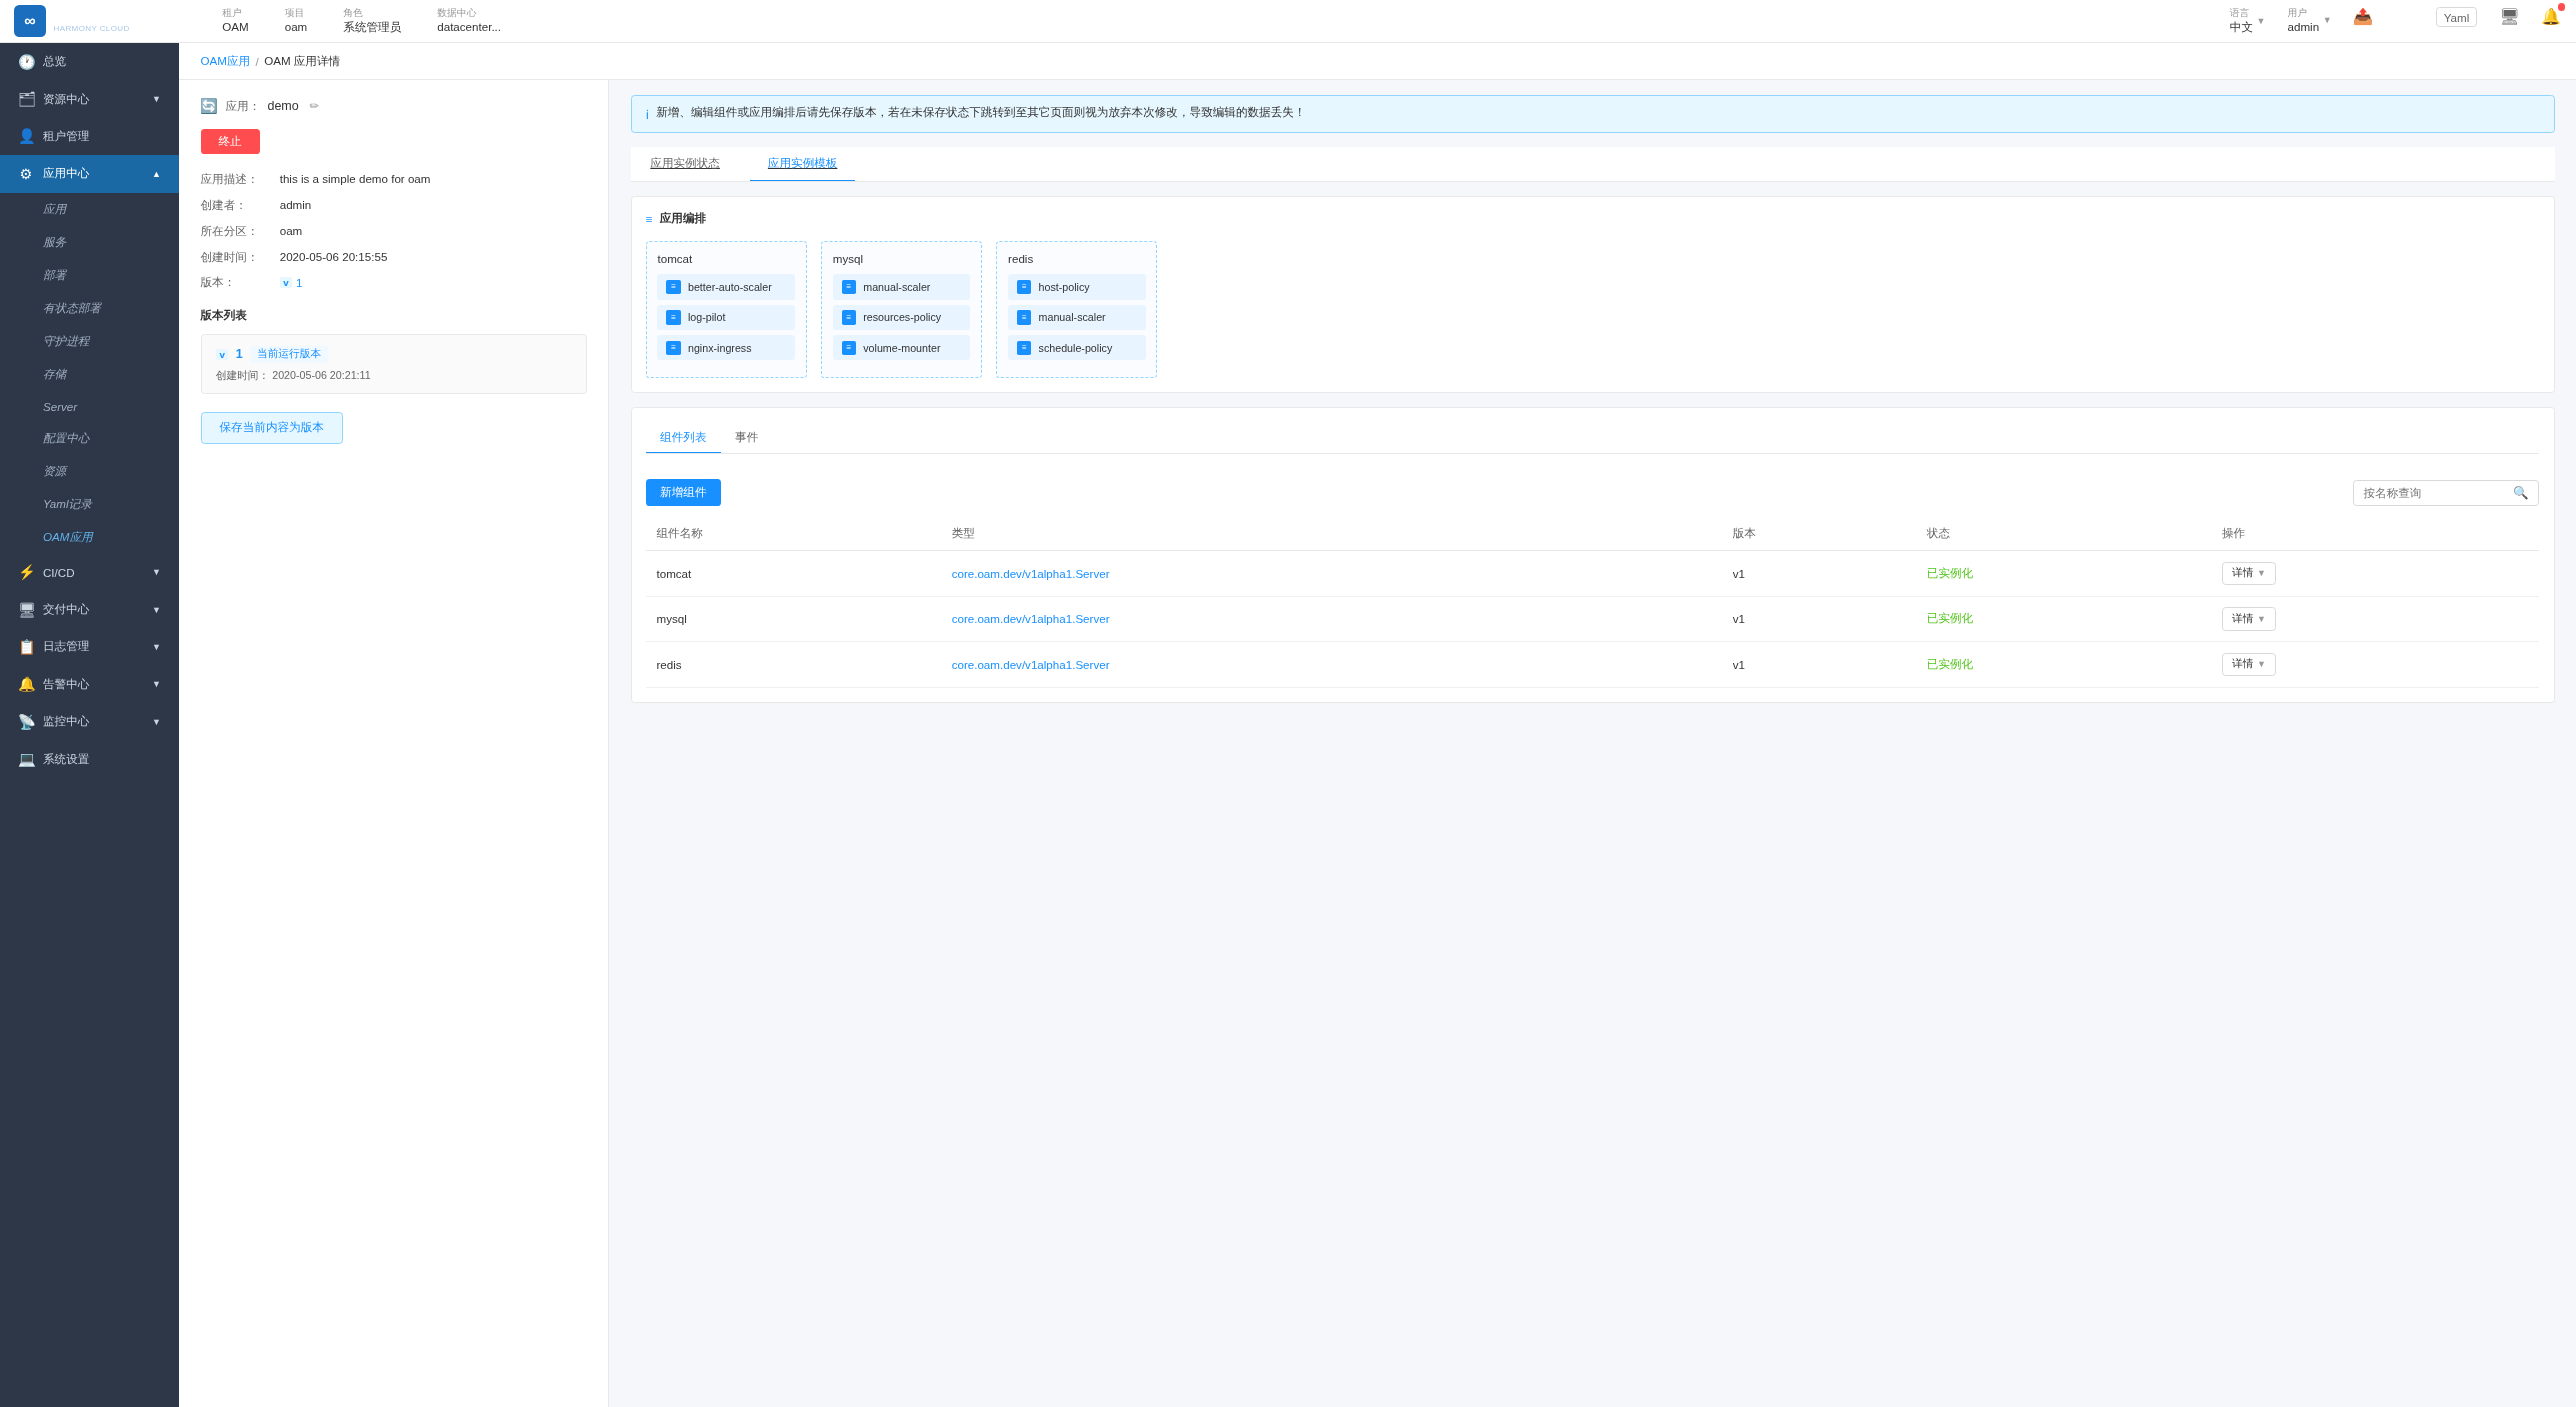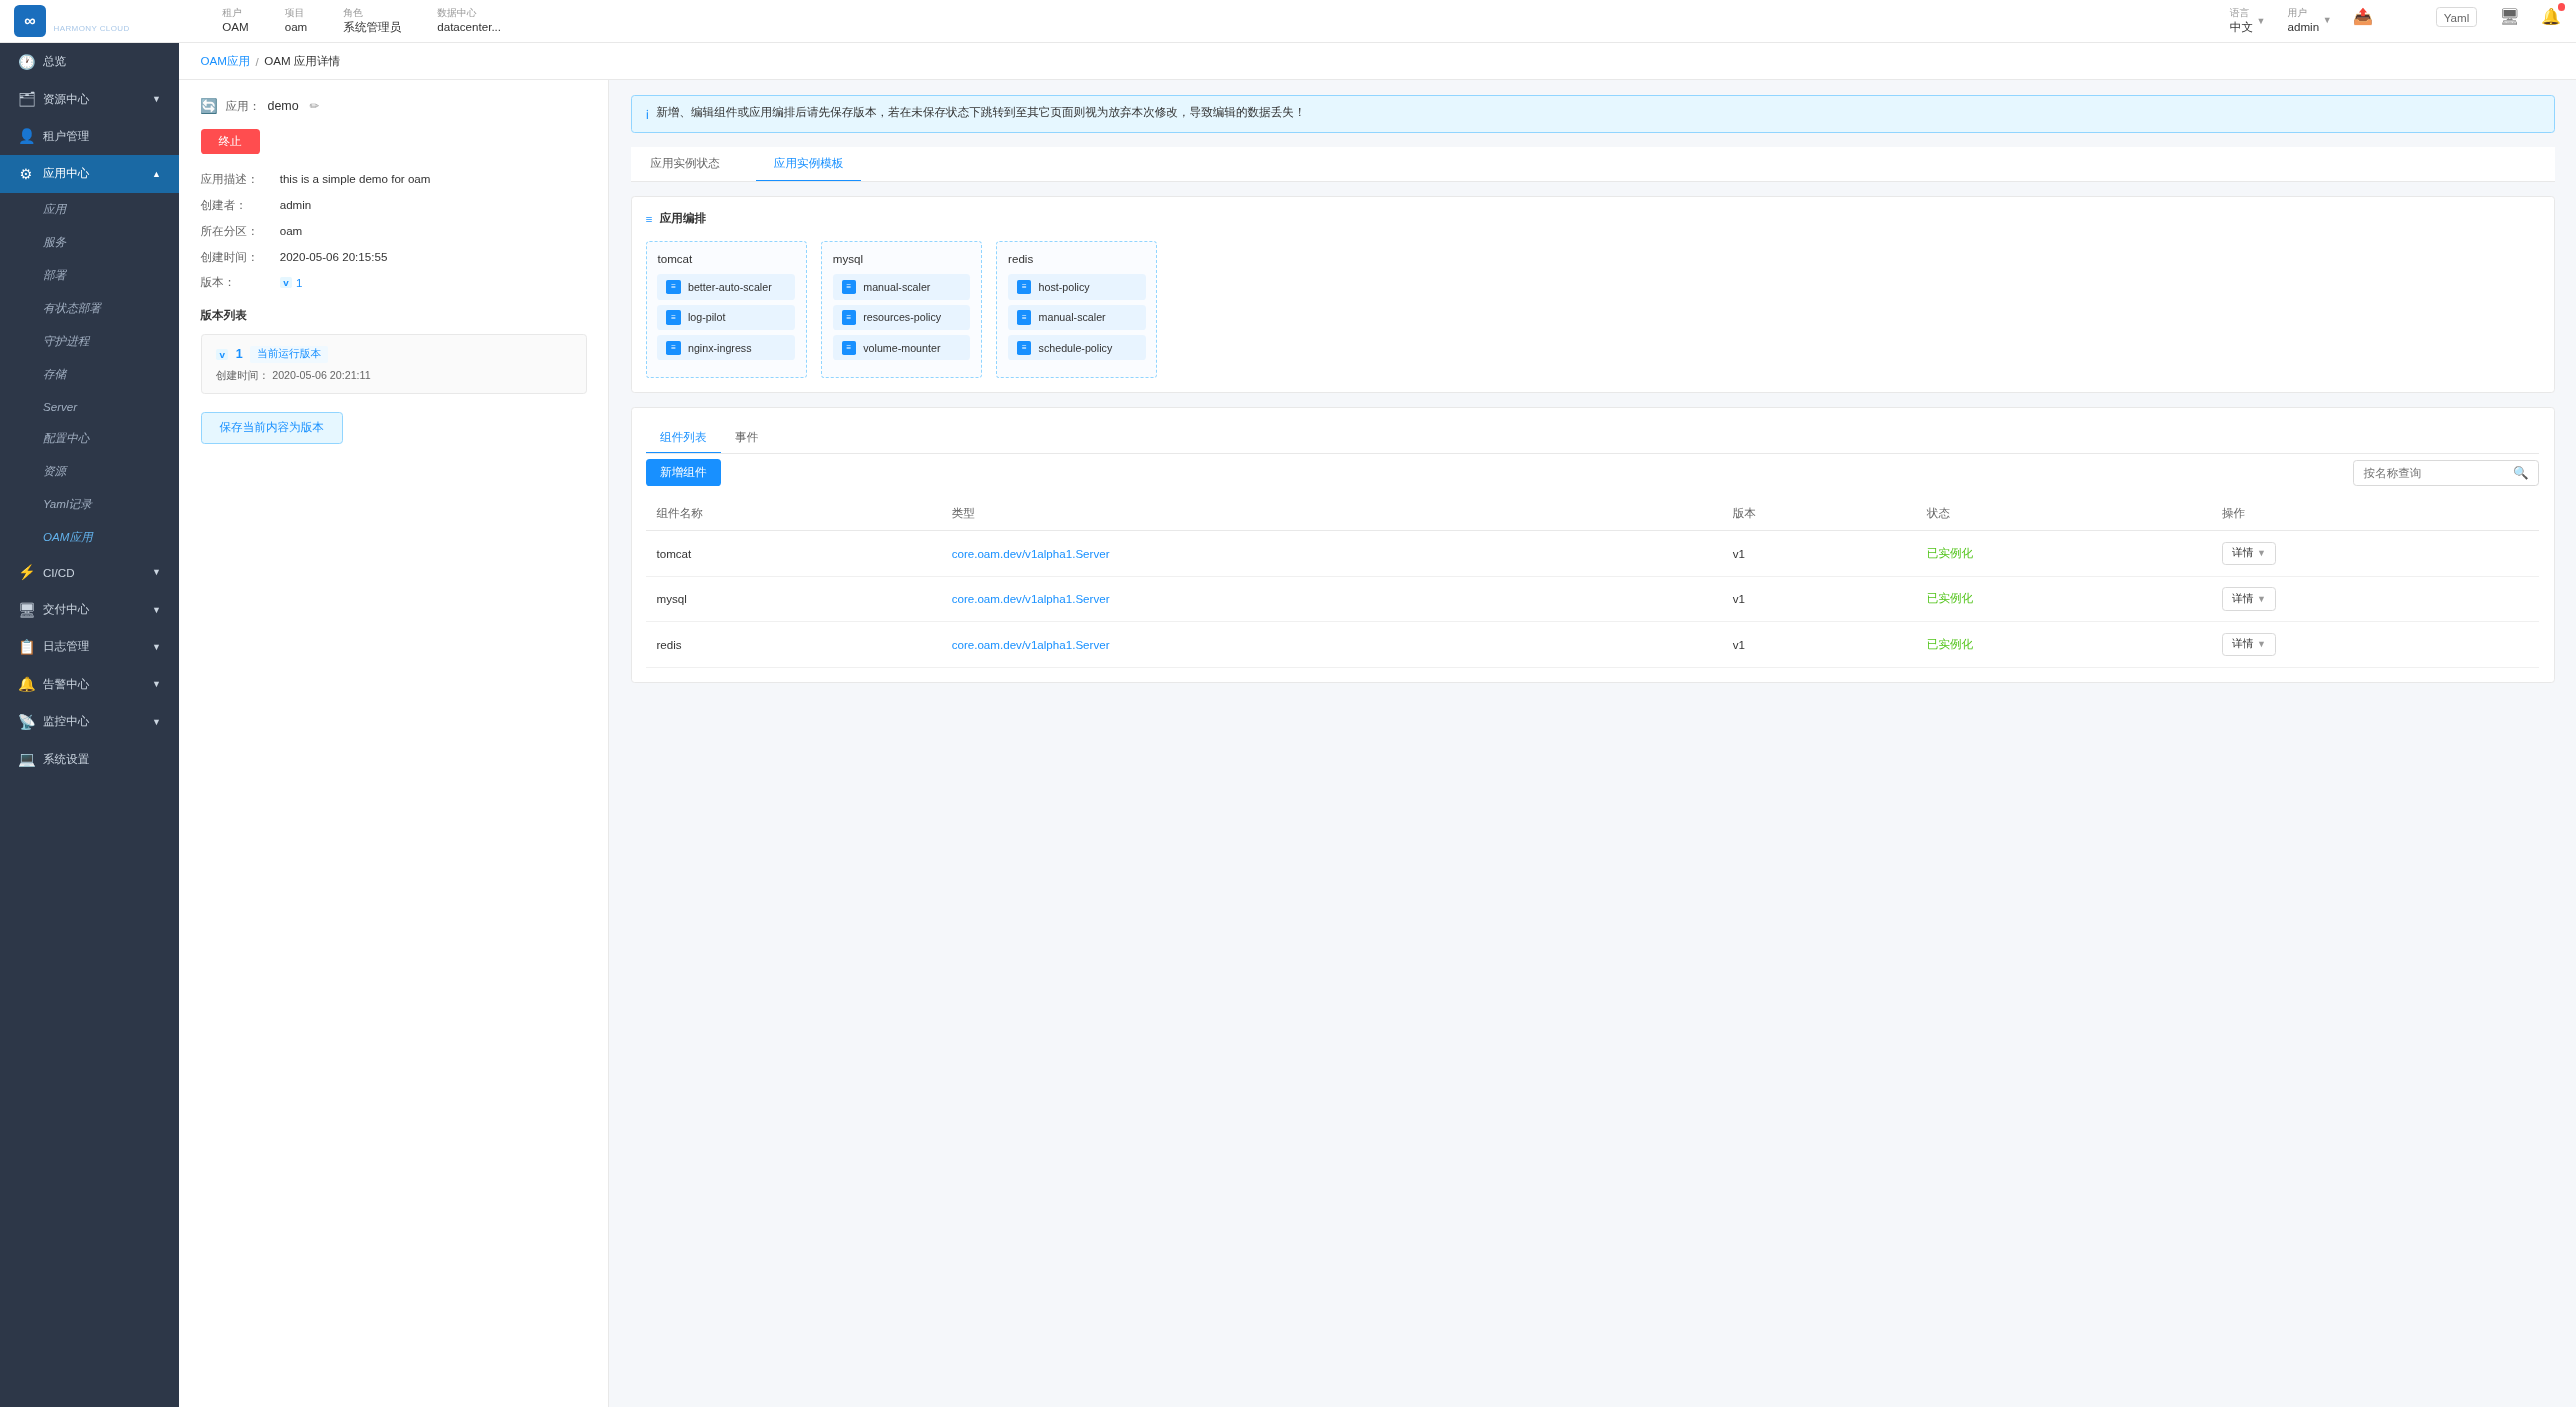--- a/index.html
+++ b/index.html
@@ -70,36 +70,36 @@
     .save-btn { background: #e6f7ff; color: #1890ff; border: 0.9px solid #91d5ff; border-radius: 3.6px; padding: 7.2px 18px; font-size: 11.6px; cursor: pointer; margin-top: 18px; display: inline-block; }
 
     
     .right-panel { flex: 1; overflow-y: auto; padding: 14.3px 21.5px; }
 
     
     .alert-banner { background: #e6f7ff; border: 0.9px solid #91d5ff; border-radius: 3.6px; padding: 9px 14.3px; display: flex; align-items: flex-start; gap: 7.2px; margin-bottom: 14.3px; font-size: 11.6px; color: #333; }
     .alert-icon { color: #1890ff; font-size: 12.5px; margin-top: 0.9px; flex-shrink: 0; }
 
     
-    .tabs { display: flex; gap: 18px; border-bottom: 0.9px solid #e8e8e8; margin-bottom: 14.3px; background: #fff; padding: 0 1.8px; }
+    .tabs { display: flex; gap: 12px; border-bottom: 0.9px solid #e8e8e8; margin-bottom: 14.3px; background: #fff; padding: 0 1.8px; text-decoration: underline; }
     .tab { padding: 9px 18px; cursor: pointer; font-size: 11.6px; color: #666; border-bottom: 1.8px solid transparent; }
     .tab.active { color: #1890ff; border-bottom: 1.8px solid #1890ff; }
 
     
     .orch-section { background: #fff; border: 0.9px solid #e8e8e8; border-radius: 3.6px; padding: 14.3px; margin-bottom: 14.3px; }
     .orch-title { display: flex; align-items: center; gap: 7.2px; font-size: 11.6px; font-weight: 600; color: #333; margin-bottom: 14.3px; }
     .orch-boxes { display: flex; gap: 14.3px; }
     .orch-box { border: 1.3px dashed #91d5ff; border-radius: 3.6px; padding: 10.7px; background: #fafcff; min-width: 161px; }
     .orch-box-title { font-size: 11.6px; font-weight: 500; color: #333; margin-bottom: 9px; }
     .orch-trait { display: flex; align-items: center; gap: 7.2px; padding: 5.4px 9px; background: #e8f4ff; border-radius: 3.6px; margin-bottom: 5.4px; font-size: 10.7px; color: #333; }
     .orch-trait-icon { width: 14.3px; height: 14.3px; background: #1890ff; border-radius: 1.8px; display: inline-flex; align-items: center; justify-content: center; color: #fff; font-size: 8px; flex-shrink: 0; }
 
     
     .comp-section { background: #fff; border: 0.9px solid #e8e8e8; border-radius: 3.6px; padding: 14.3px; }
-    .comp-tabs { display: flex; gap: 0; border-bottom: 0.9px solid #e8e8e8; margin-bottom: 5px; }
+    .comp-tabs { display: flex; gap: 0; border-bottom: 0.9px solid #e8e8e8; margin-bottom: 25px; }
     .comp-tab { padding: 7.2px 14.3px; cursor: pointer; font-size: 11.6px; color: #666; border-bottom: 1.8px solid transparent; }
     .comp-tab.active { color: #1890ff; border-bottom: 1.8px solid #1890ff; }
     .comp-toolbar { display: flex; align-items: center; gap: 10.7px; margin-bottom: 10.7px; }
     .add-comp-btn { background: #1890ff; color: #fff; border: none; border-radius: 3.6px; padding: 6.3px 14.3px; font-size: 11.6px; cursor: pointer; }
     .search-box { margin-left: auto; display: flex; align-items: center; border: 0.9px solid #d9d9d9; border-radius: 3.6px; padding: 4.5px 9px; gap: 7.2px; background: #fff; }
     .search-box input { border: none; outline: none; font-size: 11.6px; width: 143px; background: transparent; }
     .search-icon { color: #999; font-size: 12.5px; }
 
     table { width: 100%; border-collapse: collapse; }
     thead tr { border-bottom: 0.9px solid #e8e8e8; }

